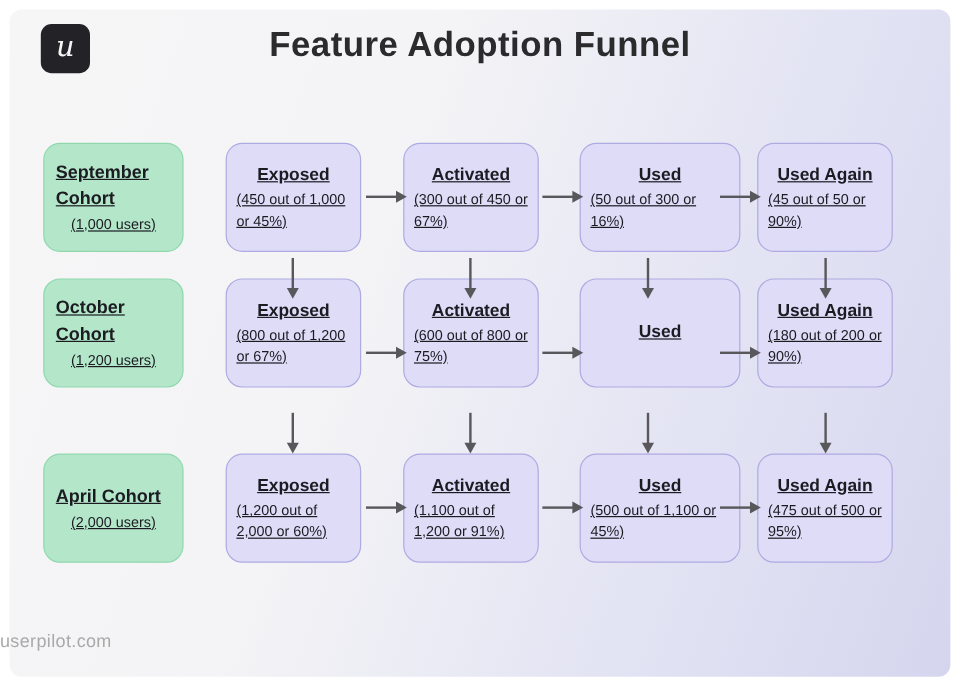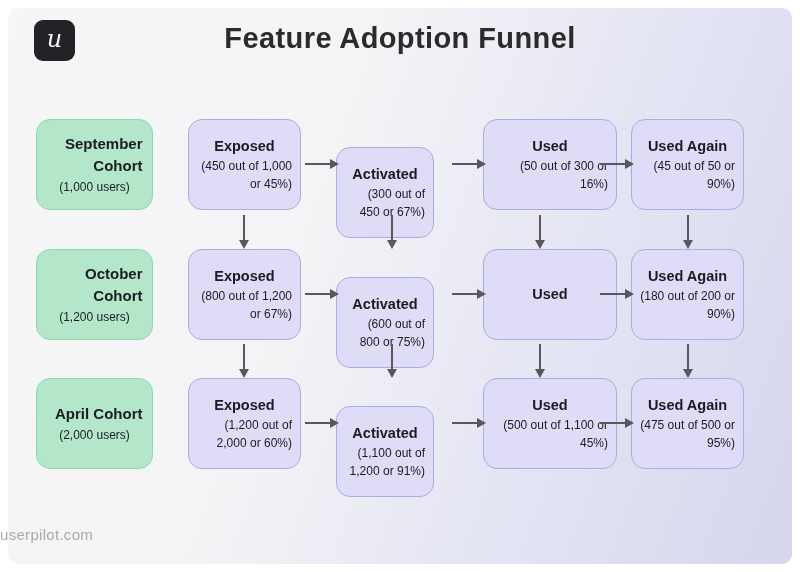--- a/index.html
+++ b/index.html
@@ -38,43 +38,44 @@
     letter-spacing: 0.4px;
     color: var(--title_text);
   }
   .box {
     position: absolute;
     border-radius: 14px;
     display: flex;
     flex-direction: column;
     align-items: center;
     justify-content: center;
-    text-align: right;
+    text-align: left;
     padding: 6px 8px;
     color: var(--box_text);
+    text-decoration: underline;
   }
   .cohort {
     background: var(--cohort_fill);
     border: 1px solid var(--cohort_border);
   }
   .stage {
     background: var(--stage_fill);
     border: 1px solid var(--stage_border);
   }
   .box-label { font-weight: bold; font-size: 14.5px; line-height: 1.5; }
   .cohort .box-label { font-size: 15px; width: 96px; }
   .box-detail { font-size: 12px; line-height: 1.45; margin-top: 1px; }
   
   .c0 { left: 36px;  width: 117px; }
   .c1 { left: 188px; width: 113px; }
-  .c2 { left: 336px; width: 98px; margin-top: 28px; }
+  .c2 { left: 336px; width: 113px; }
   .c3 { left: 483px; width: 134px; }
   .c4 { left: 631px; width: 113px; }
   .r0 { top: 119px; height: 91px; }
-  .r1 { top: 249px; height: 91px; }
+  .r1 { top: 232px; height: 91px; }
   .r2 { top: 378px; height: 91px; }
   
   .harrow {
     position: absolute;
     width: 26px; height: 2px;
     background: var(--arrow);
   }
   .harrow::after {
     content: "";
     position: absolute;

